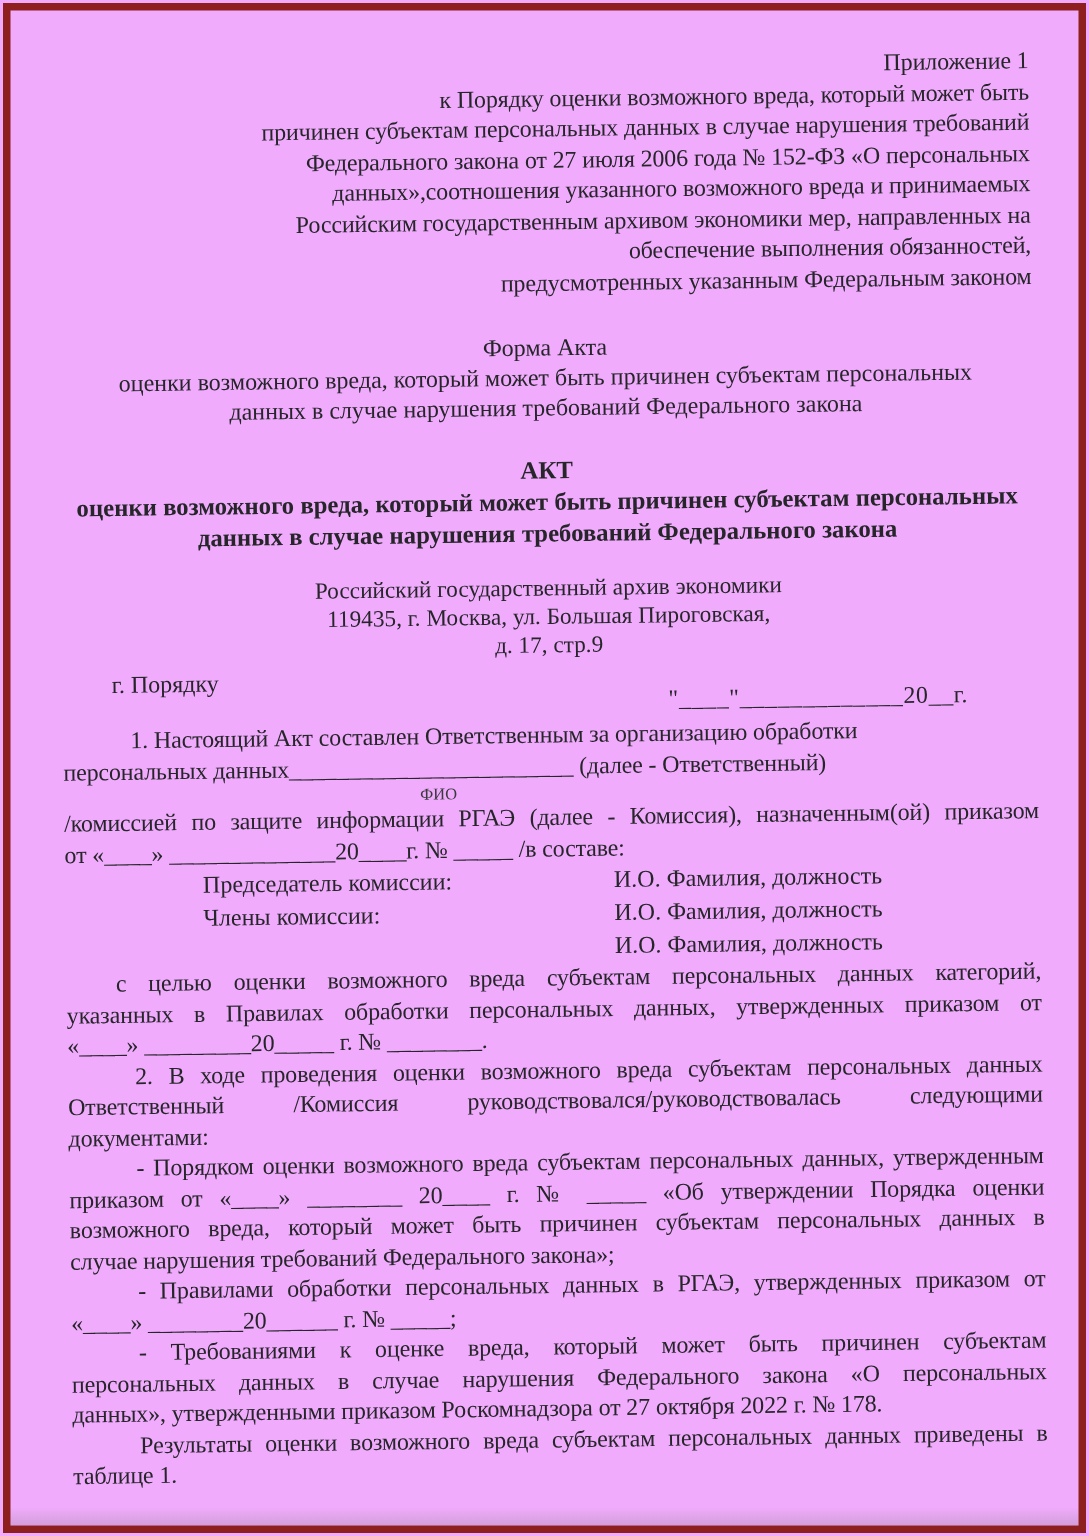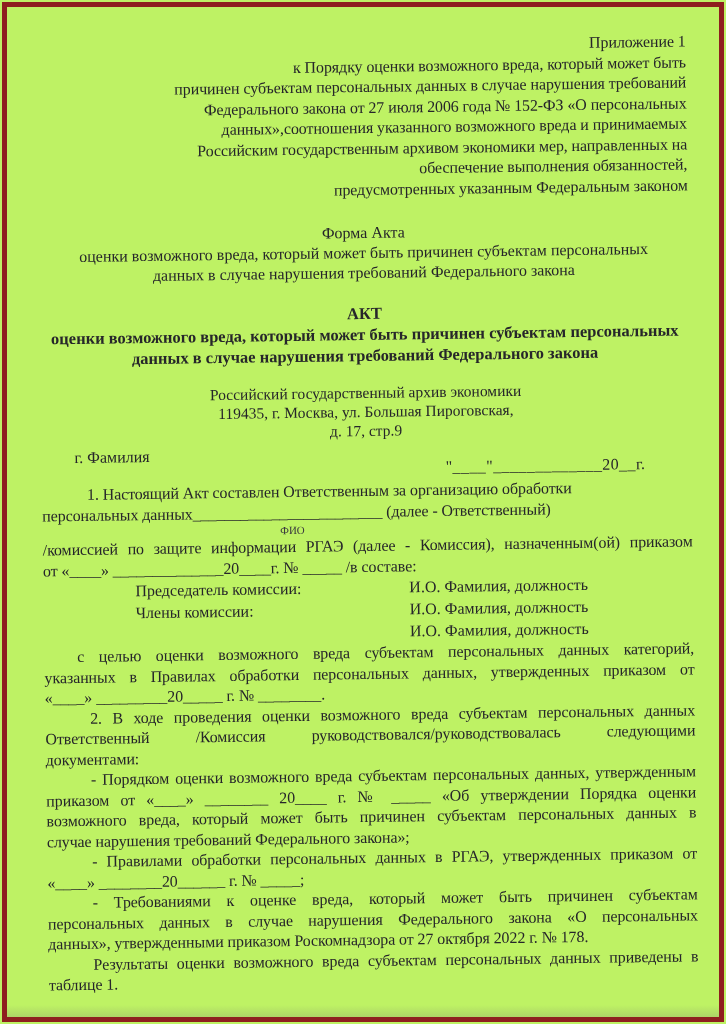--- a/index.html
+++ b/index.html
@@ -1,18 +1,18 @@
 <!DOCTYPE html>
 <html><head>
 <meta charset="utf-8">
 <style>
   html,body { margin:0; padding:0; background:#ffffff; }
   .page {
     position:relative; width:726px; height:1024px; overflow:hidden;
-    background:#bef264; font-family:"Liberation Serif", serif; color:#26262a;
+    background:#f0abfc; font-family:"Liberation Serif", serif; color:#26262a;
   }
   .frame { position:absolute; inset:2px; border:5px solid #8e1f1f; pointer-events:none; z-index:6; }
   .shade { position:absolute; left:7px; right:7px; bottom:7px; height:12px; z-index:5;
     background:linear-gradient(180deg, rgba(120,120,112,0) 0%, rgba(120,120,112,0.25) 100%); }
   .content {
     position:absolute; left:0; top:0; width:726px; box-sizing:border-box;
     padding:36px 34px 0 42px; transform:rotate(-0.8deg); transform-origin:50% 50%;
   }
   .aline  { font-size:16px; line-height:20.5px; text-align:right; letter-spacing:-0.1px; }
   .center { text-align:center; }
@@ -63,21 +63,21 @@
       <div>данных в случае нарушения требований Федерального закона</div>
     </div>
 
     <div class="org center">
       <div>Российский государственный архив экономики</div>
       <div>119435, г. Москва, ул. Большая Пироговская,</div>
       <div>д. 17, стр.9</div>
     </div>
 
     <div class="pdrow">
-      <span class="city">г. Фамилия</span>
+      <span class="city">г. Порядку</span>
       <span class="dateb">"____"_____________20__г.</span>
     </div>
 
     <div>
       <div class="bline ind">1. Настоящий Акт составлен Ответственным за организацию обработки</div>
       <div class="bline nw">
         <span>персональных данных</span><span>________________________</span><span> (далее - Ответственный)</span>
       </div>
       <div class="fio">ФИО</div>
       <div class="bline j">/комиссией по защите информации РГАЭ (далее - Комиссия), назначенным(ой) приказом</div>

